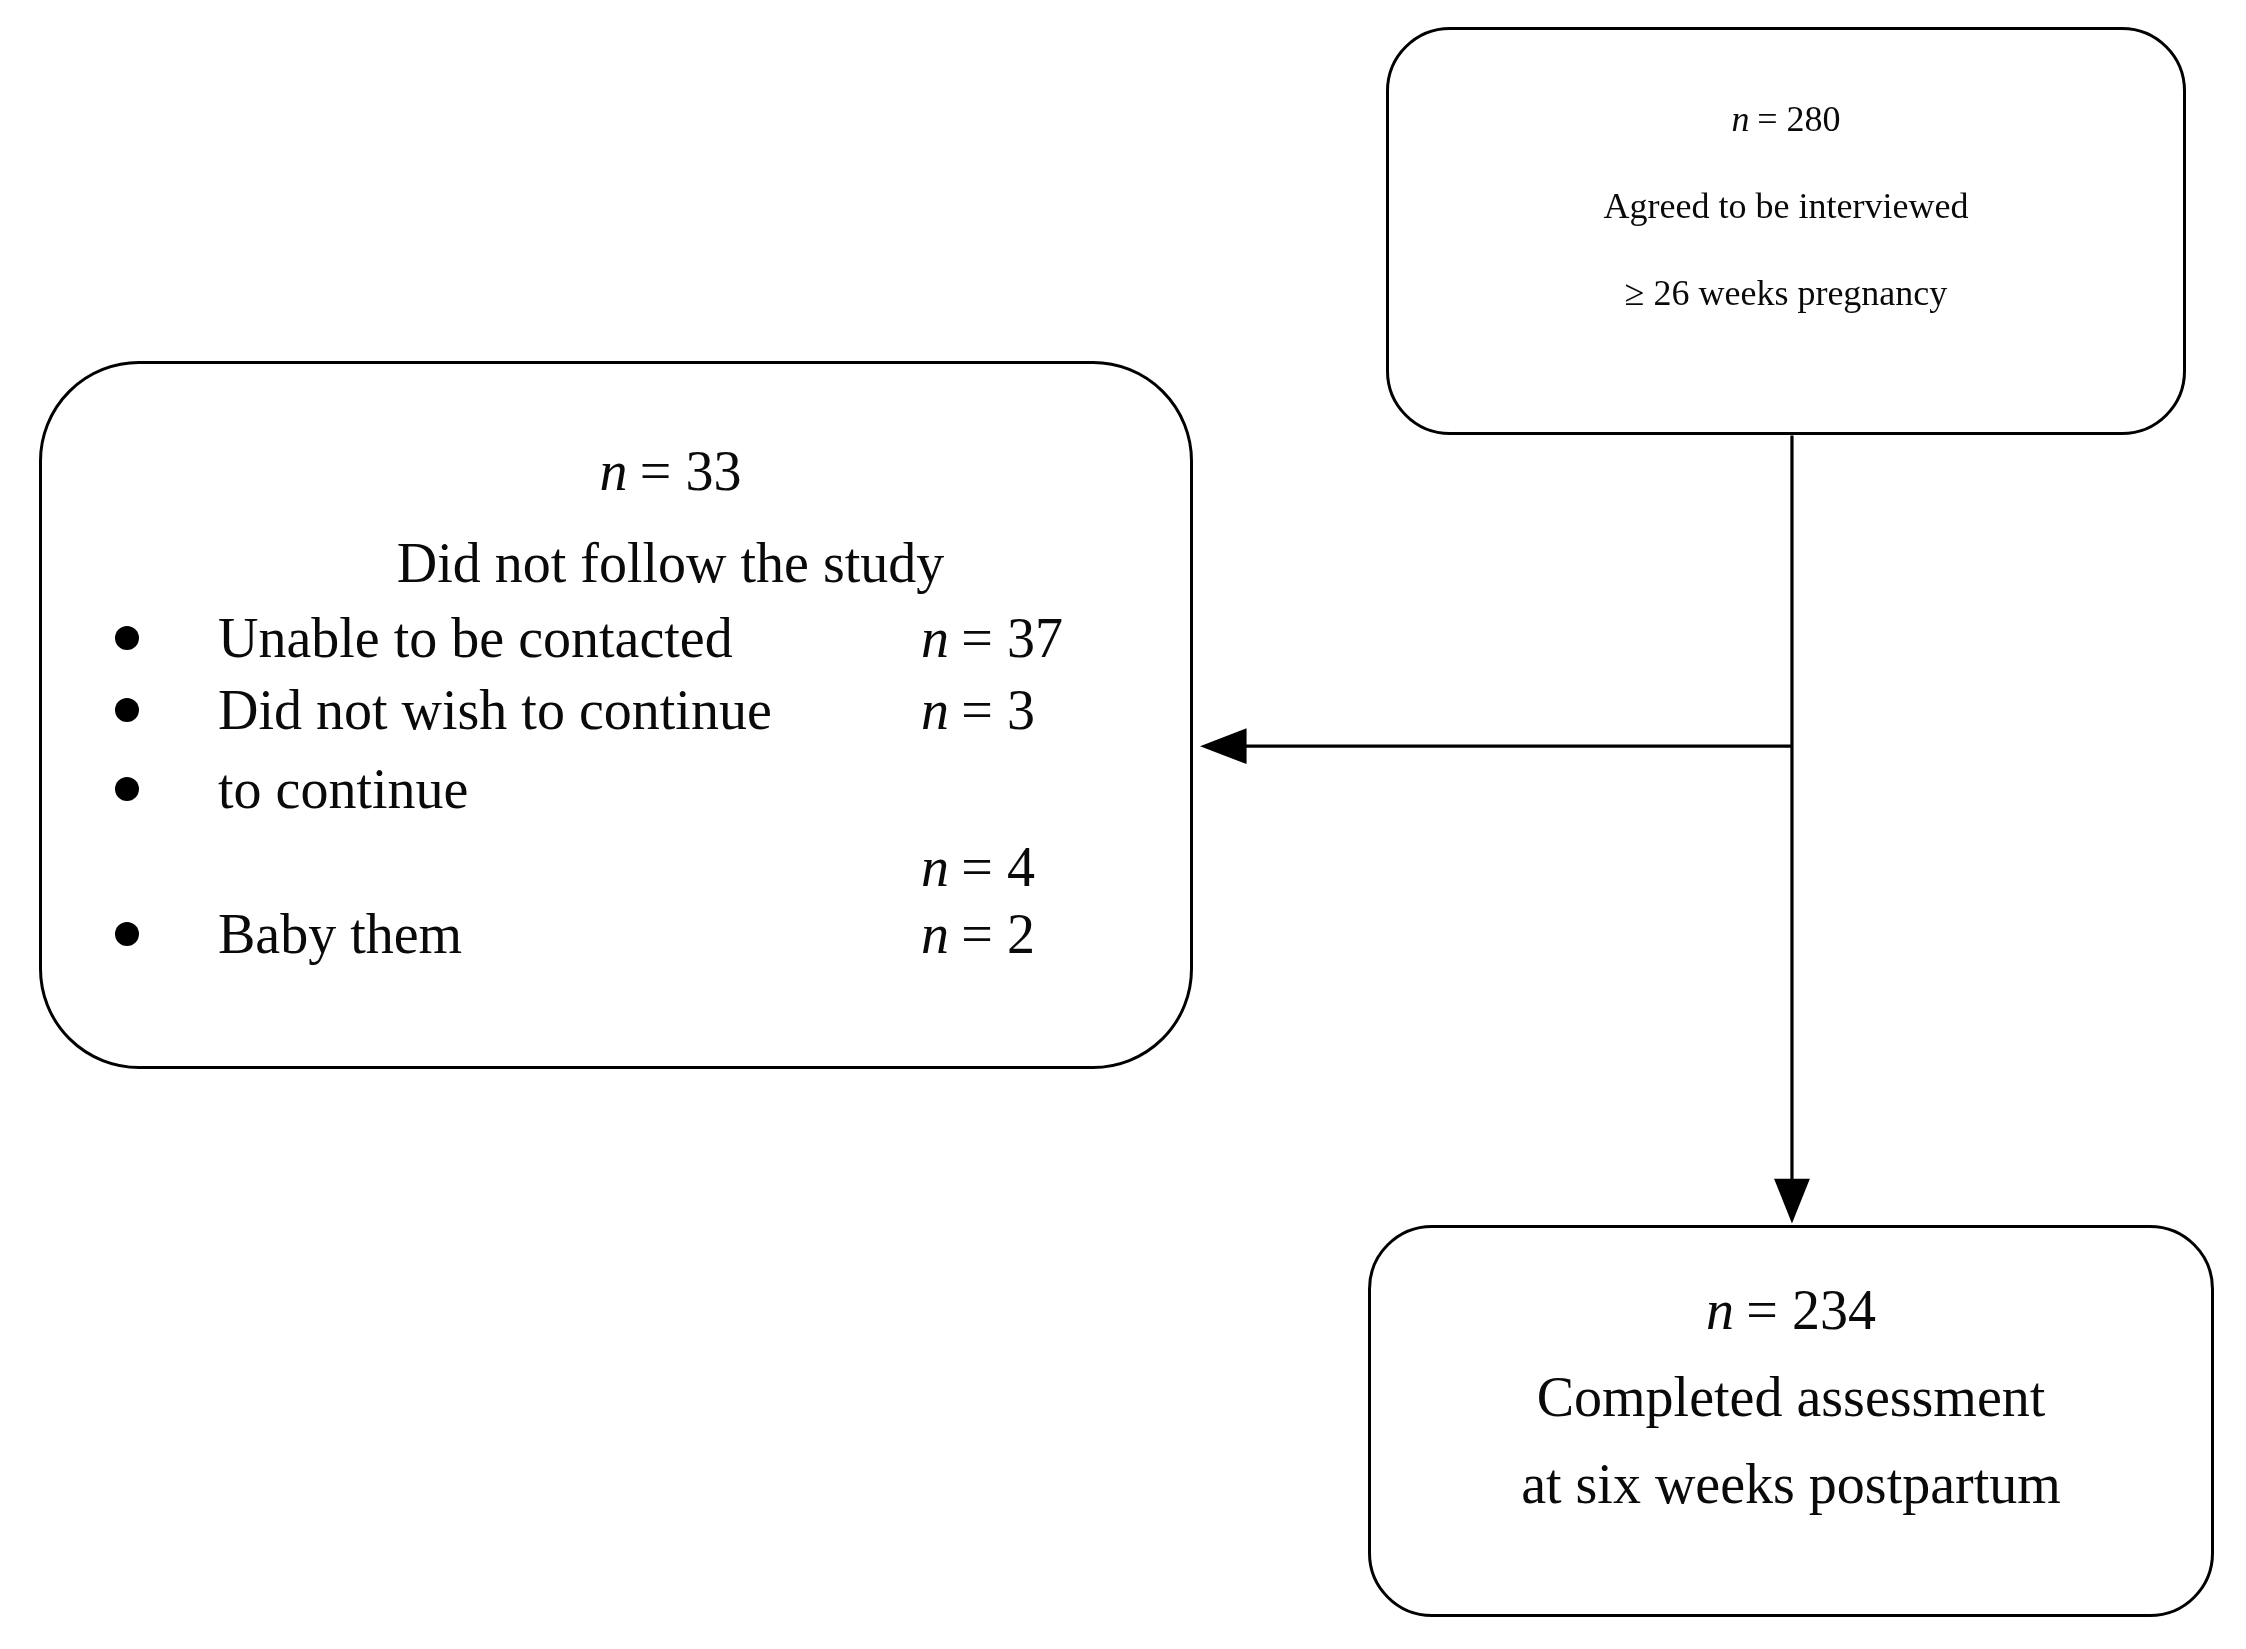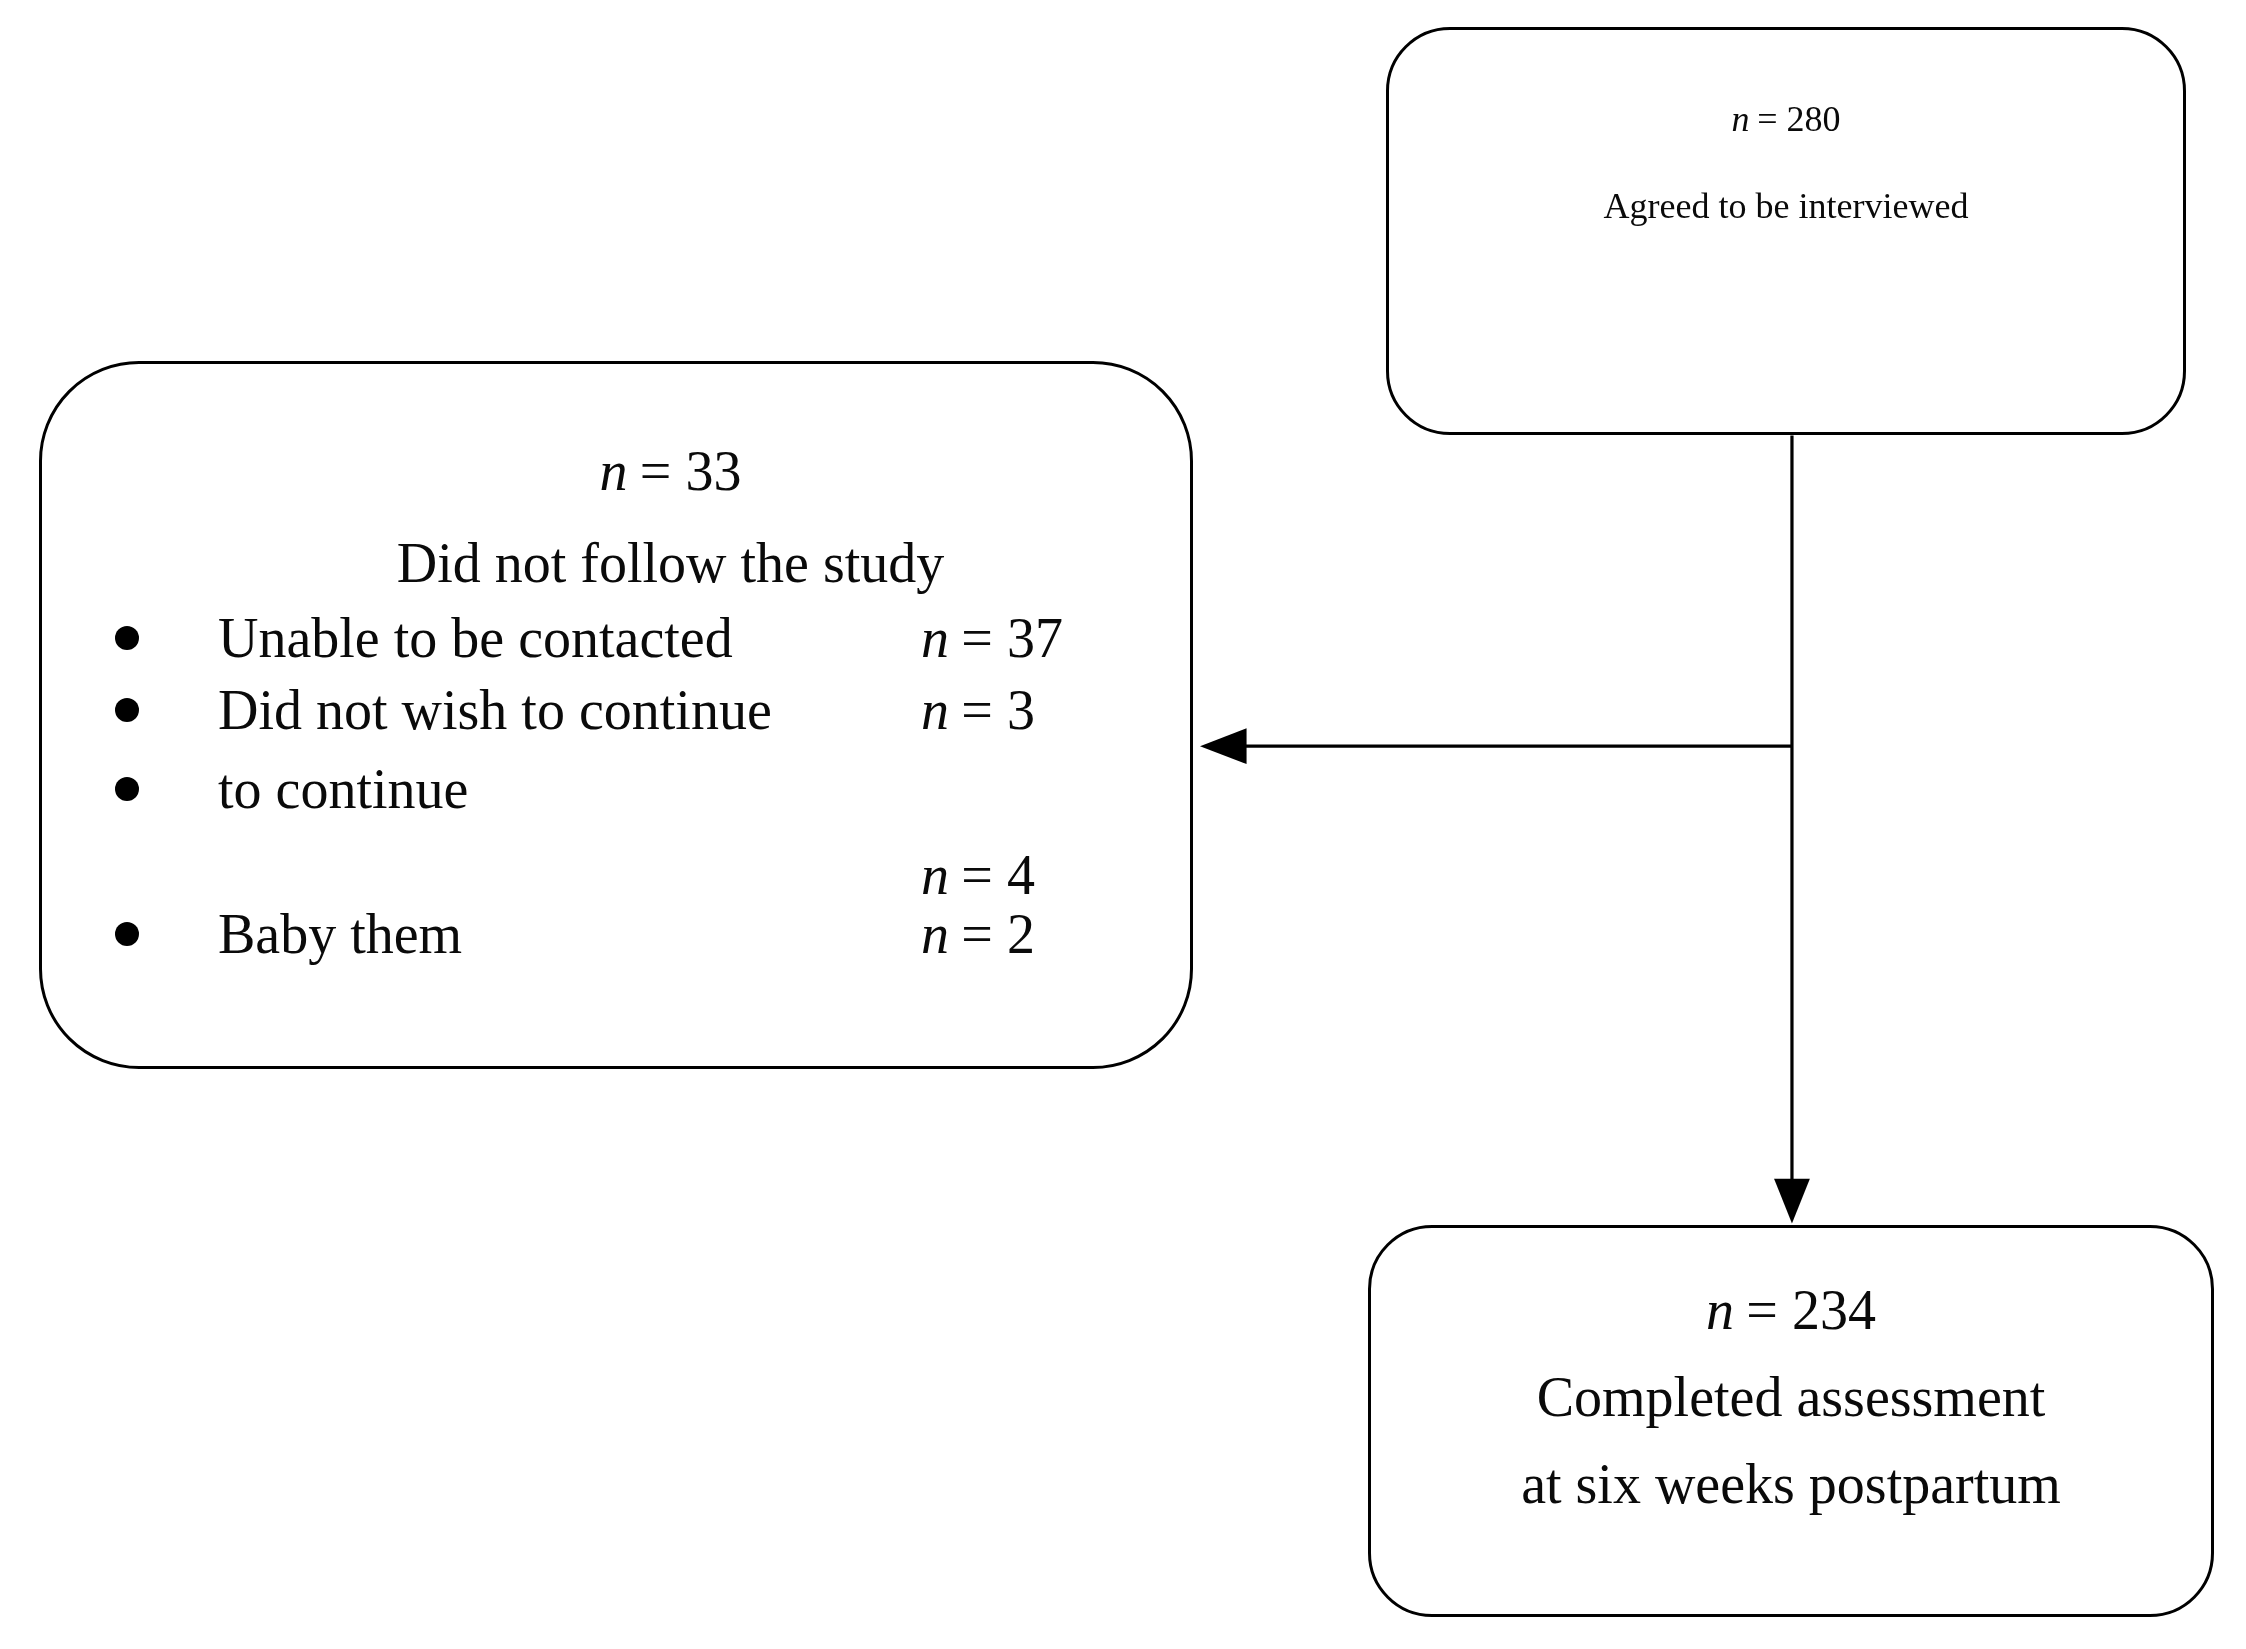--- a/index.html
+++ b/index.html
@@ -72,39 +72,40 @@
   .label {
     position: absolute;
     left: 176px; width: 699px;
     white-space: nowrap;
   }
   .count {
     position: absolute;
     left: 879px; top: 0;
     white-space: nowrap;
   }
-  .count-row2 { top: 86px; }
+  .count-row2 { top: 78px; }
 </style>
 </head>
 <body>
 
 <div class="canvas">
 
   <svg class="connectors" viewBox="0 0 2508 1842" xmlns="http://www.w3.org/2000/svg">
     <line x1="2001" y1="486" x2="2001" y2="1320" stroke="#000000" stroke-width="3.6"></line>
     <polygon points="2001,1366 1981,1316 2021,1316" fill="#000000"></polygon>
     <line x1="2001" y1="833" x2="1390" y2="833" stroke="#000000" stroke-width="3.6"></line>
     <polygon points="1340,833 1392,813 1392,853" fill="#000000"></polygon>
   </svg>
 
   <div class="box top-box">
     <div>
       <span class="np">n</span><span>= 280</span>
     </div>
     <div>Agreed to be interviewed</div>
+    <div>≥ 26 weeks pregnancy</div>
   </div>
 
   <div class="box left-box">
     <div class="lb-center lb-count">
       <span class="np">n</span><span>= 33</span>
     </div>
     <div class="lb-center lb-title">Did not follow the study</div>
 
     <div class="item item-1">
       <span class="dot"></span>

